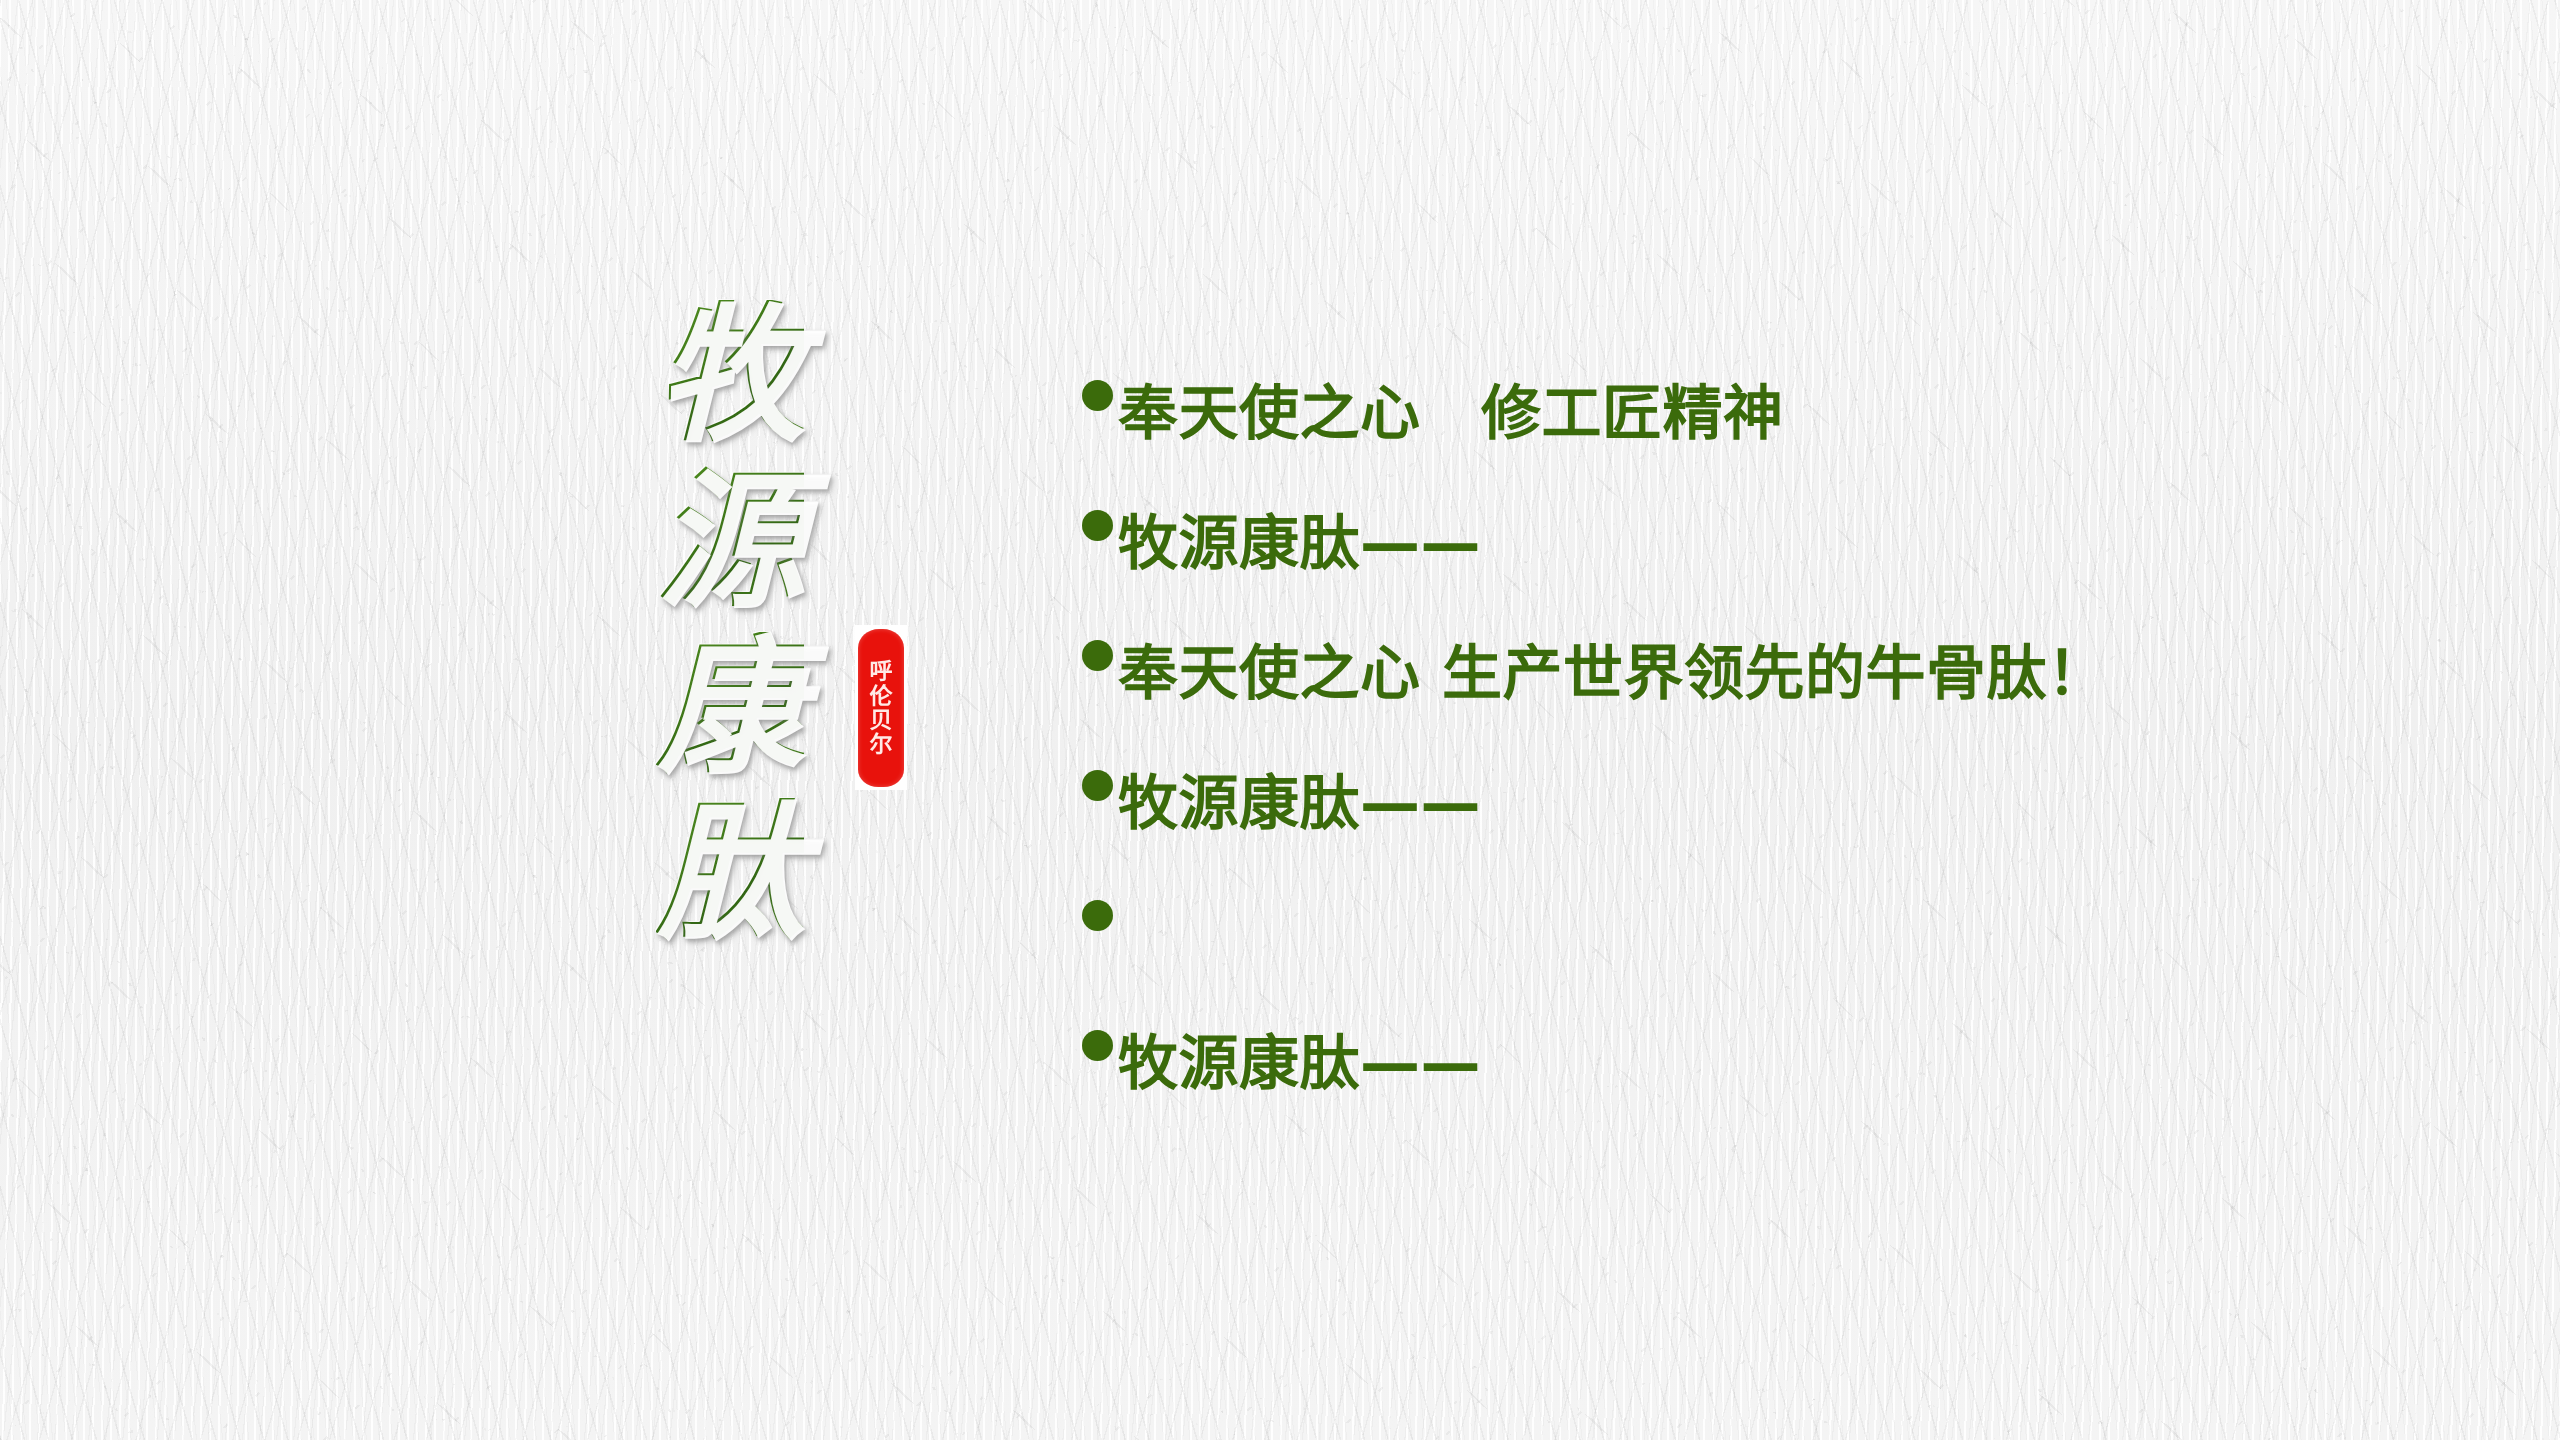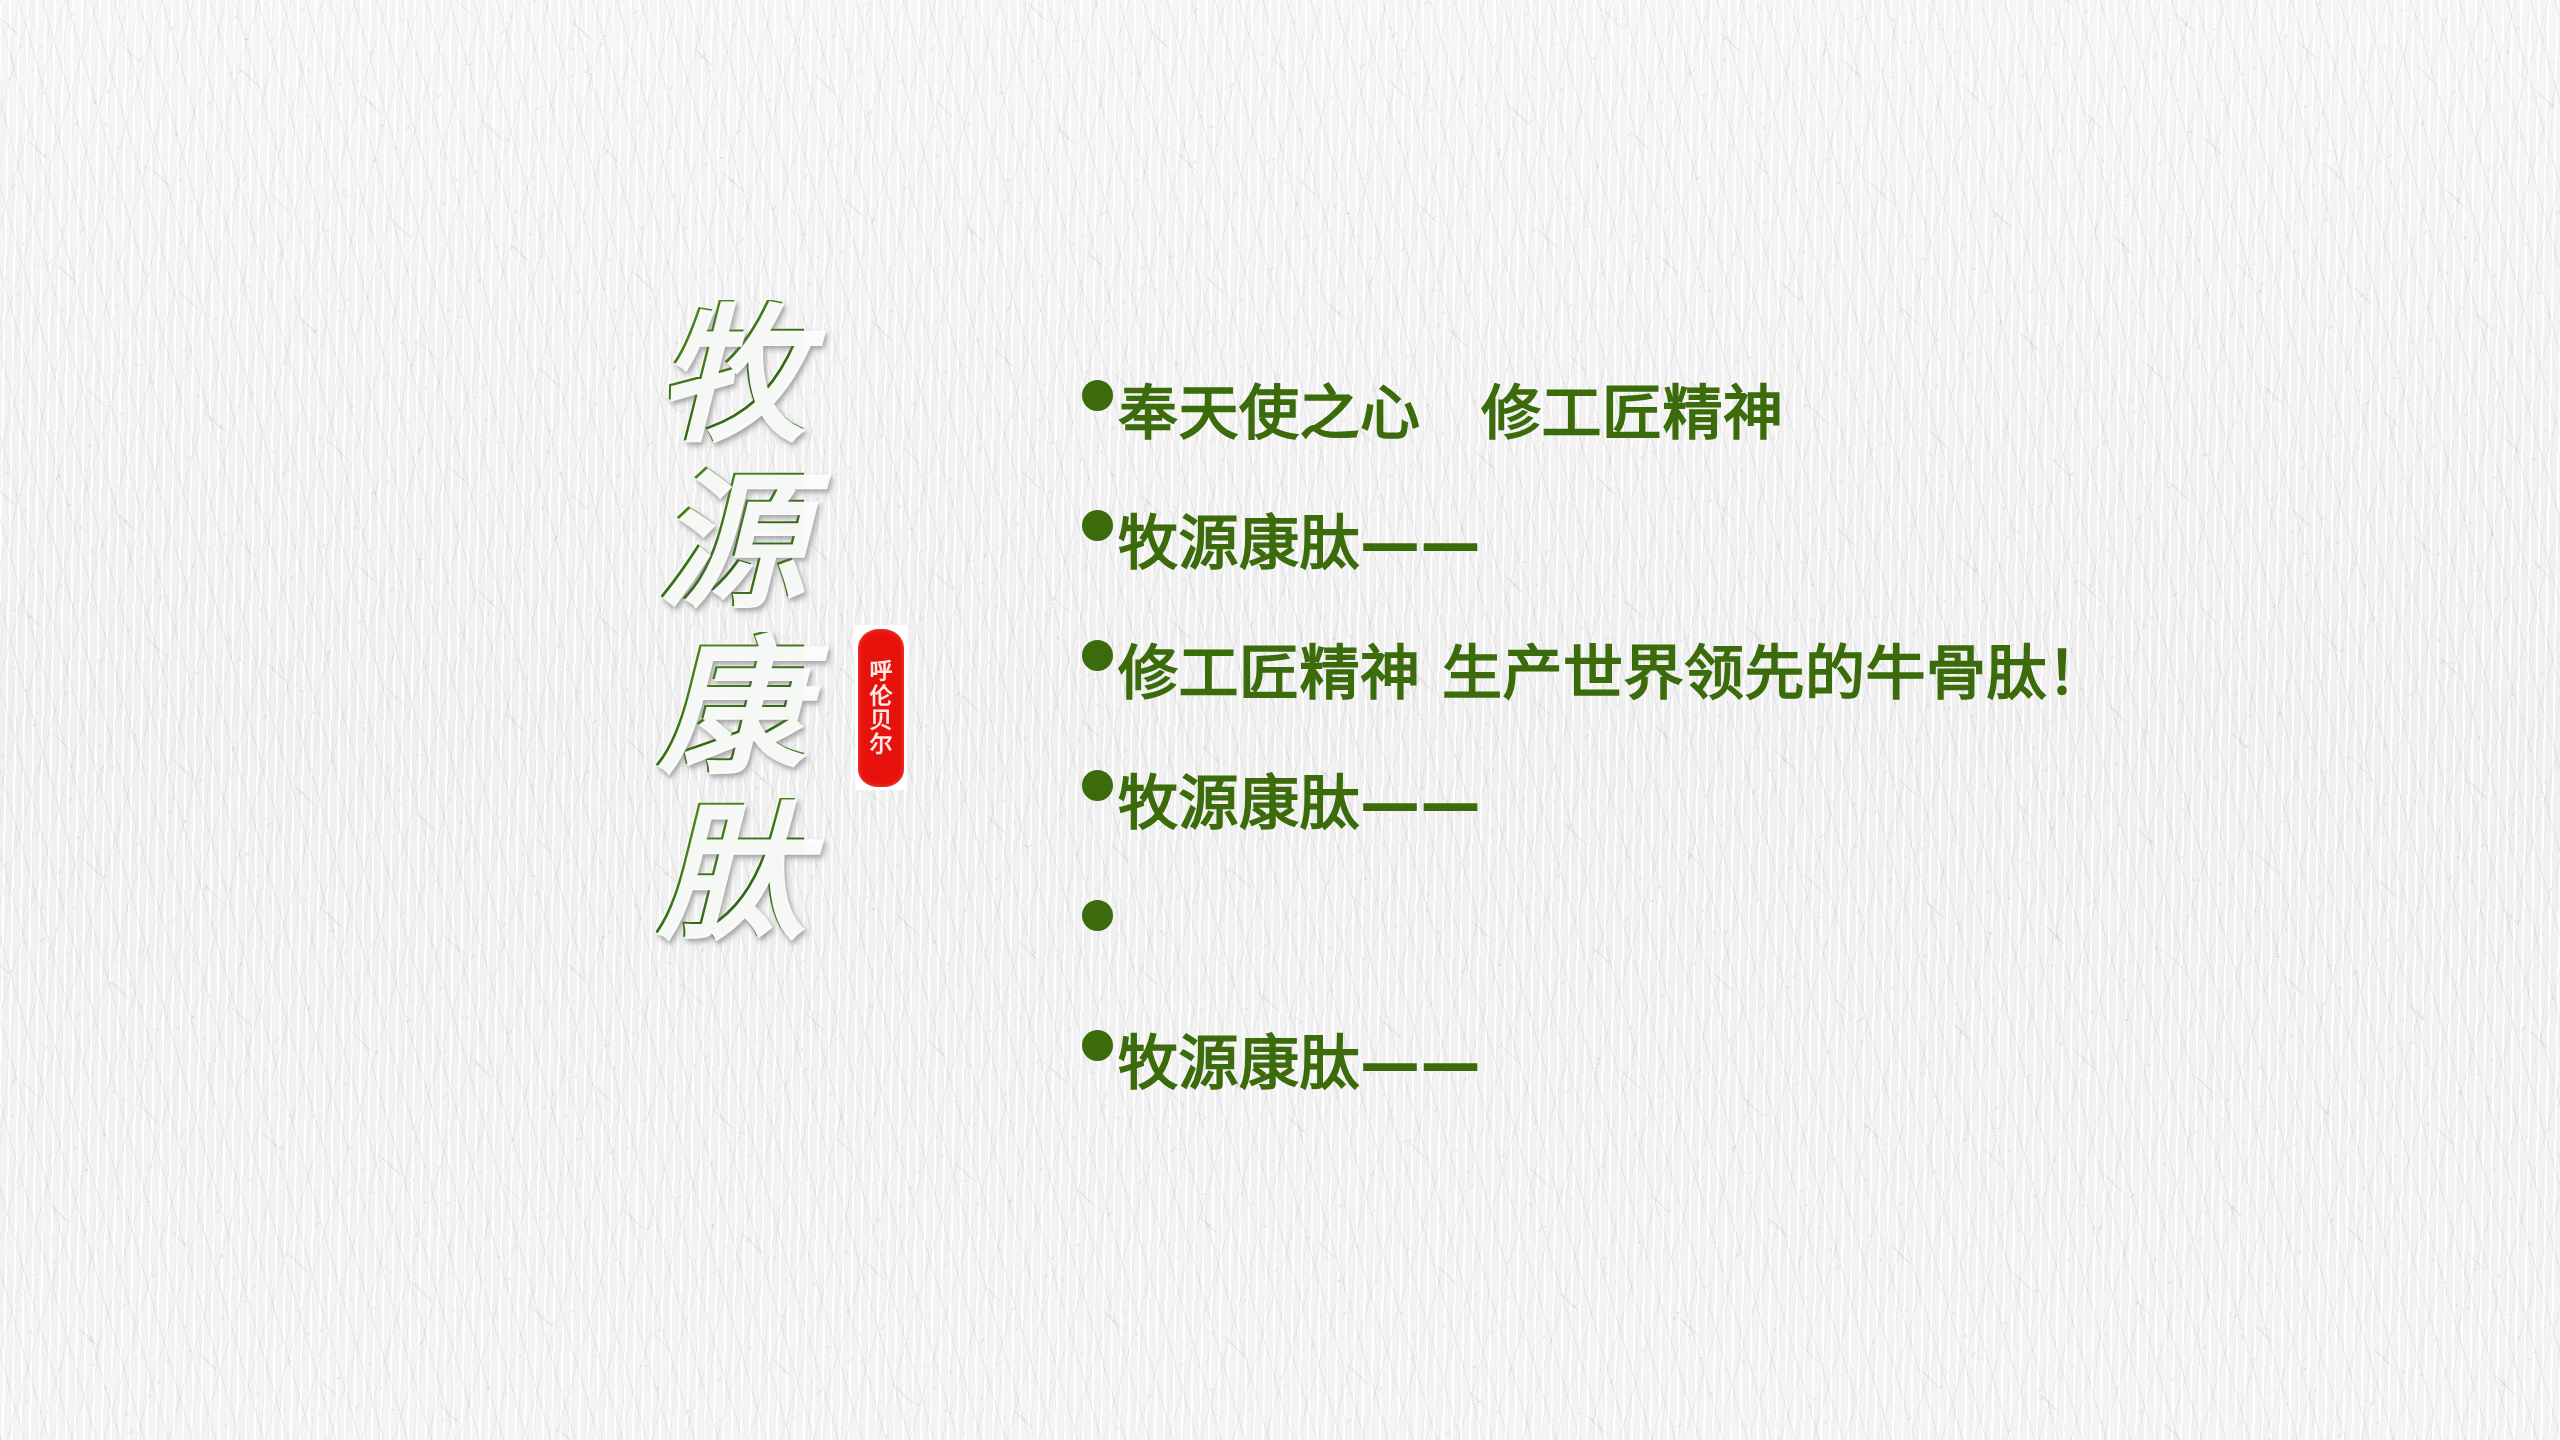--- a/index.html
+++ b/index.html
@@ -204,21 +204,21 @@
       <span class="bullet-text">奉天使之心　修工匠精神</span>
     </div>
 
     <div class="bullet-row">
       <span class="bullet-dot"></span>
       <span class="bullet-text">牧源康肽——</span>
     </div>
 
     <div class="bullet-row">
       <span class="bullet-dot"></span>
-      <span class="bullet-text">修工匠精神 生产世界领先的牛骨肽！</span>
+      <span class="bullet-text">奉天使之心 生产世界领先的牛骨肽！</span>
     </div>
 
     <div class="bullet-row">
       <span class="bullet-dot"></span>
       <span class="bullet-text">牧源康肽——</span>
     </div>
 
     <div class="bullet-row">
       <span class="bullet-dot"></span>
     </div>

